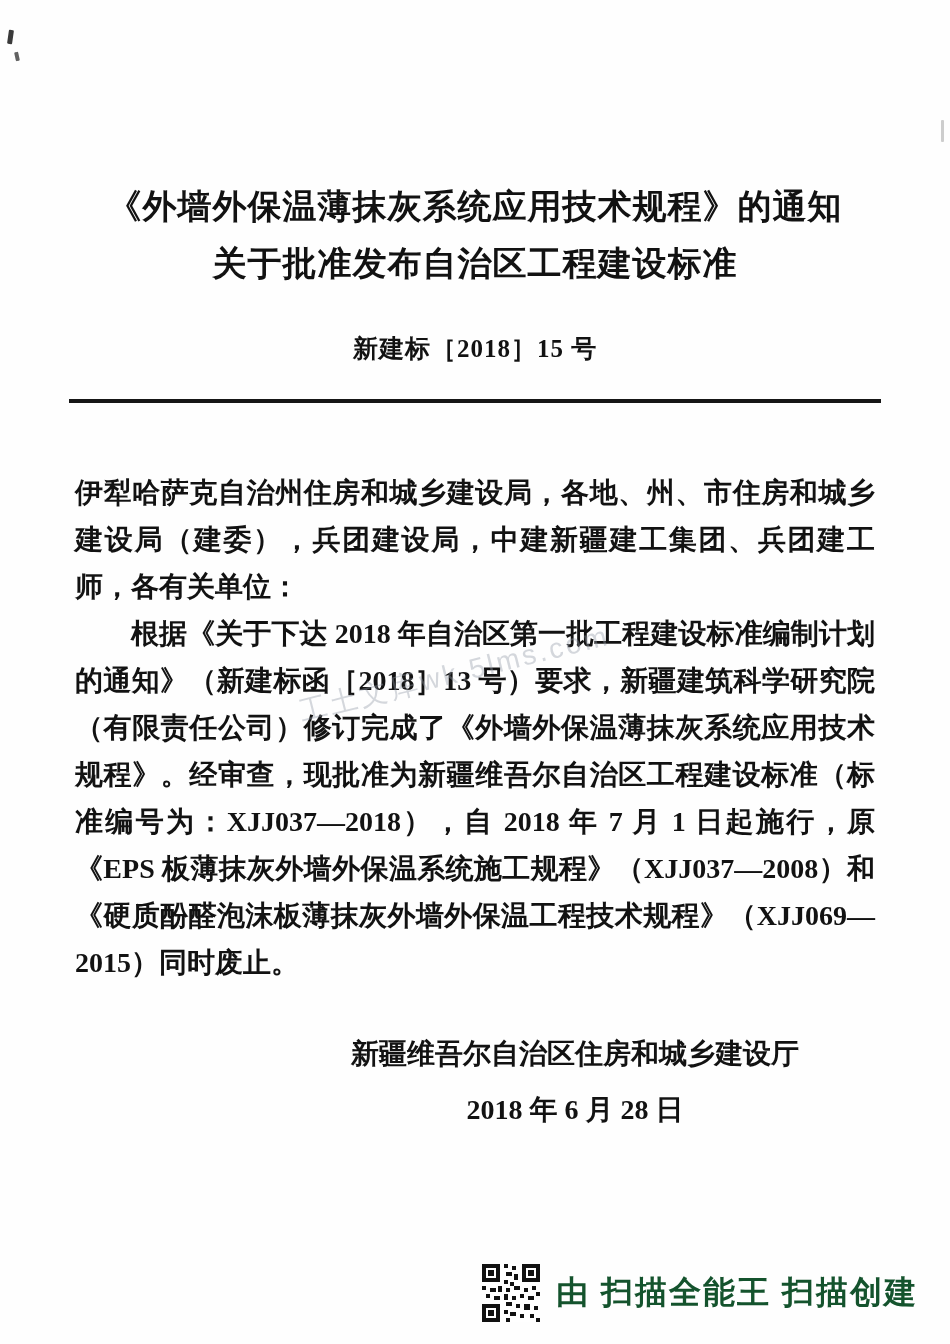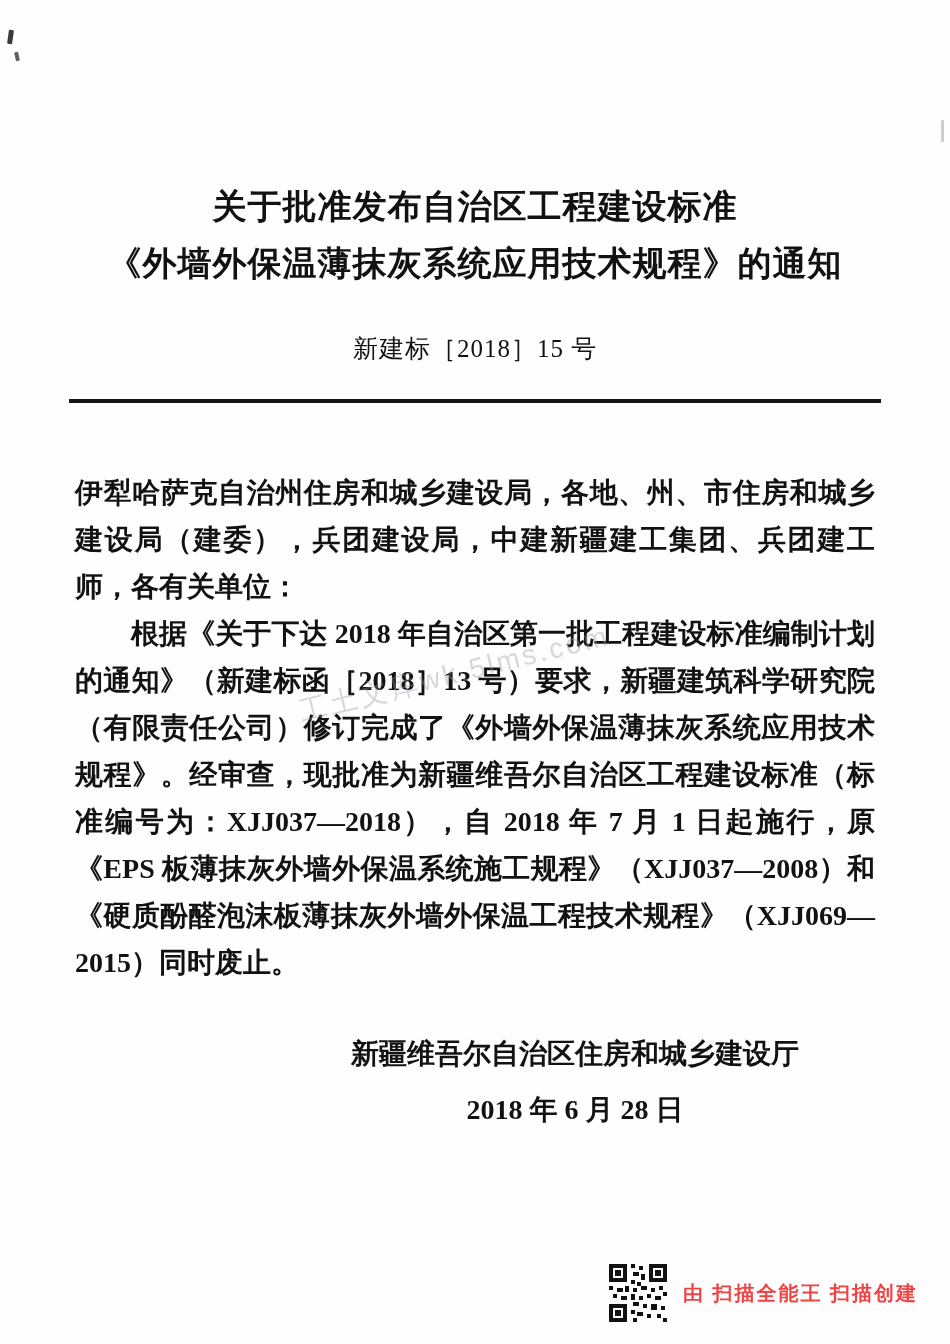--- a/index.html
+++ b/index.html
@@ -22,21 +22,21 @@
     padding-top:178px;
     text-align:center;
     font-weight:700;
     font-size:34px;
     line-height:57px;
     letter-spacing:1px;
   }
   .doc-number {
     margin-top:40px;
     text-align:center;
-    font-weight:400;
+    font-weight:700;
     font-size:25px;
     letter-spacing:1px;
   }
   .rule {
     width:812px;
     height:4px;
     background:#161616;
     margin:34px auto 0 auto;
   }
   .body-block {
@@ -75,42 +75,42 @@
   .scanner-footer {
     position:absolute;
     right:32px; bottom:22px;
     display:flex;
     align-items:center;
     gap:16px;
     font-family:"Liberation Sans","DejaVu Sans",sans-serif;
   }
   .qr { width:58px; height:58px; display:block; }
   .scanner-text {
-    font-size:20px;
+    font-size:32px;
     font-weight:700;
-    color:#ef4444;
+    color:#14532d;
     letter-spacing:2px;
     white-space:nowrap;
     text-align:right;
   }
 </style>
 </head>
 <body>
 
 <div class="page">
 
   <div class="speck speck-a"></div>
   <div class="speck speck-b"></div>
   <div class="speck speck-c"></div>
 
   <div class="watermark">工土文库wk.5lms.com</div>
 
   <div class="title-block">
+    <div>《外墙外保温薄抹灰系统应用技术规程》的通知</div>
     <div>关于批准发布自治区工程建设标准</div>
-    <div>《外墙外保温薄抹灰系统应用技术规程》的通知</div>
   </div>
 
   <div class="doc-number">新建标［2018］15 号</div>
 
   <div class="rule"></div>
 
   <div class="body-block">
     <p class="para">伊犁哈萨克自治州住房和城乡建设局，各地、州、市住房和城乡建设局（建委），兵团建设局，中建新疆建工集团、兵团建工师，各有关单位：</p>
     <p class="para indent">根据《关于下达 2018 年自治区第一批工程建设标准编制计划的通知》（新建标函［2018］13 号）要求，新疆建筑科学研究院（有限责任公司）修订完成了《外墙外保温薄抹灰系统应用技术规程》。经审查，现批准为新疆维吾尔自治区工程建设标准（标准编号为：XJJ037—2018），自 2018 年 7 月 1 日起施行，原《EPS 板薄抹灰外墙外保温系统施工规程》（XJJ037—2008）和《硬质酚醛泡沫板薄抹灰外墙外保温工程技术规程》（XJJ069—2015）同时废止。</p>
   </div>

